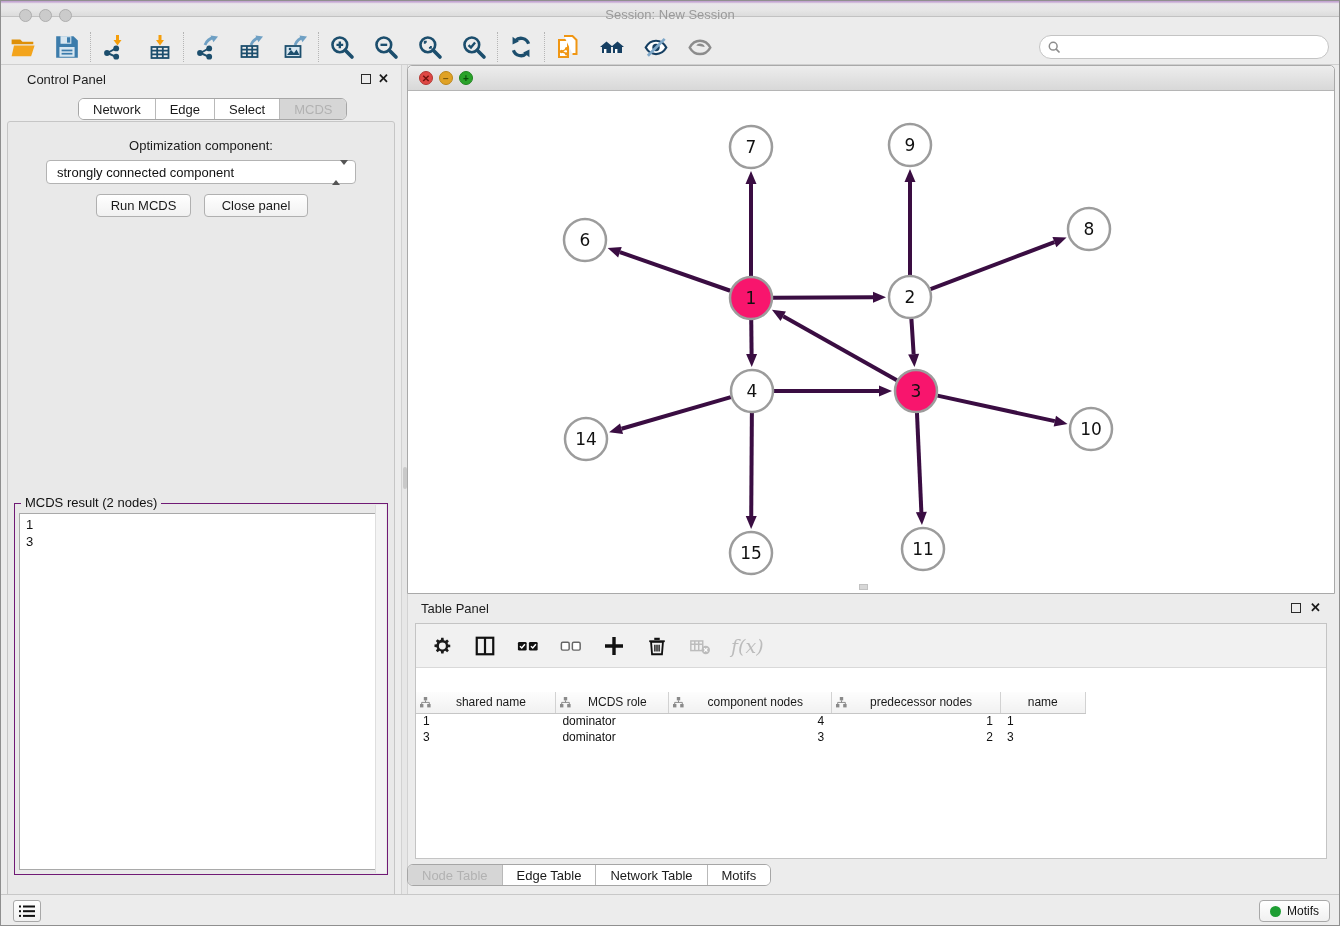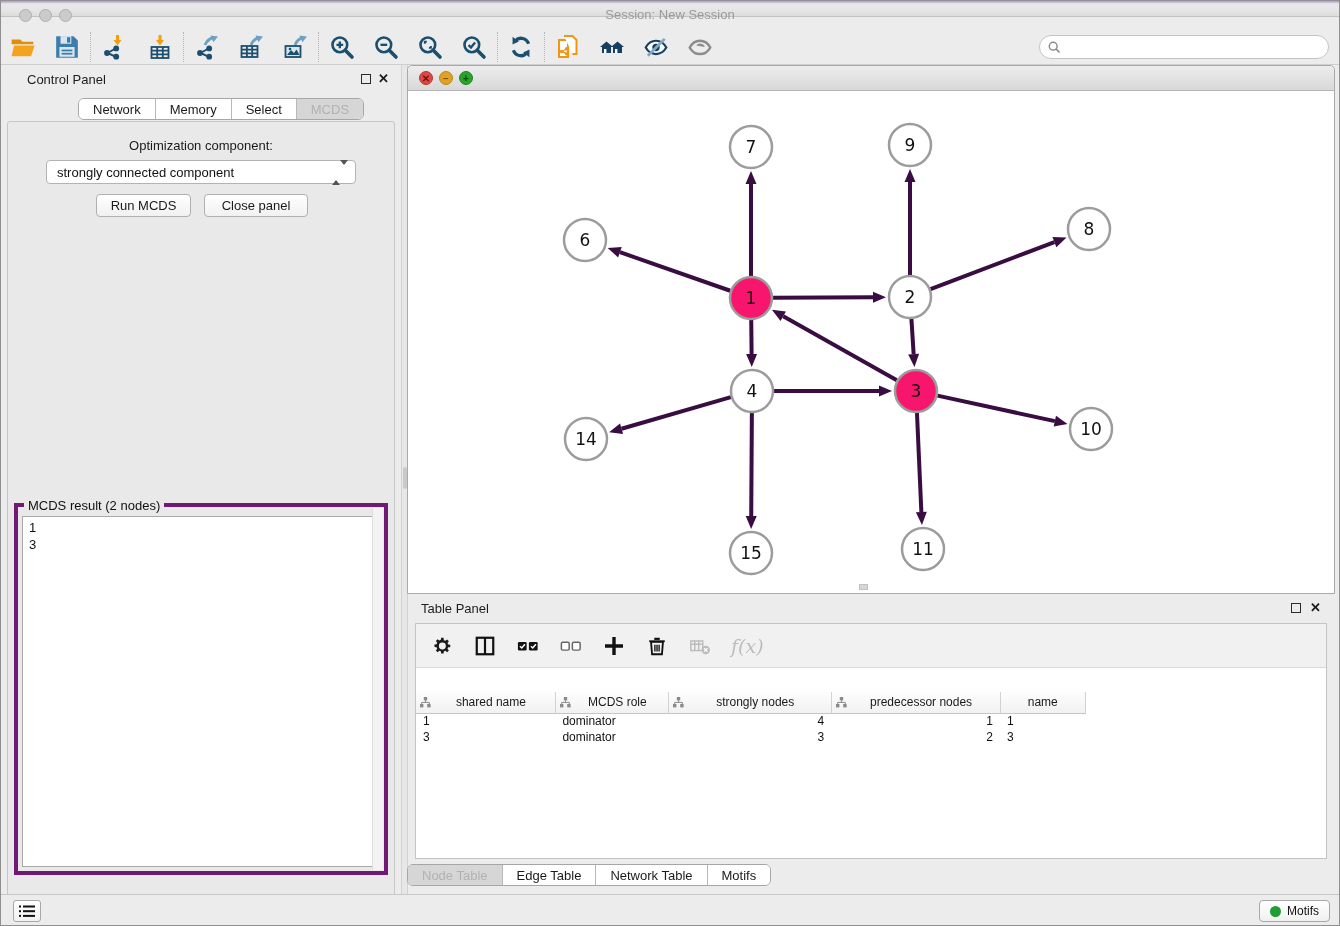--- a/index.html
+++ b/index.html
@@ -57,21 +57,21 @@
     display:flex; align-items:center; padding-left:10px; font-size:13px; color:#111;
   }
   .dd-arrows { position:absolute; right:7px; top:4px; }
   .dd-arrows .up { width:0; height:0; border-left:4px solid transparent; border-right:4px solid transparent; border-bottom:5px solid #555; margin-bottom:3px; }
   .dd-arrows .down { width:0; height:0; border-left:4px solid transparent; border-right:4px solid transparent; border-top:5px solid #555; }
   .btn {
     position:absolute; height:23px; background:linear-gradient(#ffffff,#f1f1f1);
     border:1px solid #b0b0b0; border-radius:4px; font-size:13px; color:#1a1a1a;
     display:flex; align-items:center; justify-content:center; font-family:"Liberation Sans",sans-serif;
   }
-  .result-group { position:absolute; left:6px; top:381px; width:374px; height:372px; border:4px solid #701a75; }
+  .result-group { position:absolute; left:6px; top:381px; width:374px; height:372px; border:1px solid #701a75; }
   .result-legend { position:absolute; top:-9px; left:6px; background:#e9e9e9; padding:0 4px; font-size:13px; color:#111; }
   .result-area { position:absolute; left:4px; right:4px; top:9px; bottom:4px; background:#fff; border:1px solid #a9a9a9; font-size:13px; color:#111; line-height:17px; padding:2px 6px; }
   .result-scroll { position:absolute; top:1px; right:1px; bottom:1px; width:11px; background:#f3f3f3; border-left:1px solid #dedede; }
   
   .splitter { position:absolute; left:400px; top:64px; width:7px; height:829px; background:#e7e7e7; border-left:1px solid #d2d2d2; border-right:1px solid #d2d2d2; }
   .splitter .handle { position:absolute; left:1px; top:402px; width:4px; height:22px; background:#c9c9c9; border-radius:2px; }
   
   .net-window { position:absolute; left:406px; top:64px; width:928px; height:529px; border:1px solid #a9a9a9; border-radius:5px 5px 0 0; background:#fff; }
   .net-titlebar { position:relative; height:25px; background:linear-gradient(#ededed,#d8d8d8); border-bottom:1px solid #b5b5b5; border-radius:5px 5px 0 0; }
   .net-titlebar .title { position:absolute; left:0; right:0; top:4px; text-align:center; font-size:13px; color:#1a1a1a; }
@@ -280,21 +280,21 @@
   </div>
 
   <div class="control-panel">
     <div class="panel-header">
       <span class="ph-title">Control Panel</span>
       <span class="float-ico" style="right:30px"></span>
       <span class="close-ico" style="right:12px">✕</span>
     </div>
     <div class="segbar" style="left:77px; top:33px">
       <div class="seg">Network</div>
-      <div class="seg">Memory</div>
+      <div class="seg">Edge</div>
       <div class="seg">Select</div>
       <div class="seg disabled">MCDS</div>
     </div>
     <div class="cp-box">
       <div class="opt-label">Optimization component:</div>
       <div class="dropdown">
         <span>strongly connected component</span>
         <span class="dd-arrows"><span class="up"></span><span class="down"></span></span>
       </div>
       <div class="btn" style="left:88px; top:72px; width:95px">Run MCDS</div>
@@ -498,21 +498,21 @@
             <th>
                 <span class="th-inner">
                   <svg width="11" height="11" viewBox="0 0 11 11">
                     <g fill="#8a8a8a">
                       <rect x="3.8" y="0" width="3.4" height="3.4"></rect>
                       <rect x="0" y="7" width="3.4" height="3.4"></rect>
                       <rect x="7.2" y="7" width="3.4" height="3.4"></rect>
                     </g>
                     <path d="M5.5 3.4v2M1.7 7V5.4h7.6V7" stroke="#8a8a8a" fill="none"></path>
                   </svg>
-                  <span class="th-label">strongly nodes</span>
+                  <span class="th-label">component nodes</span>
                 </span>
               </th>
             <th>
                 <span class="th-inner">
                   <svg width="11" height="11" viewBox="0 0 11 11">
                     <g fill="#8a8a8a">
                       <rect x="3.8" y="0" width="3.4" height="3.4"></rect>
                       <rect x="0" y="7" width="3.4" height="3.4"></rect>
                       <rect x="7.2" y="7" width="3.4" height="3.4"></rect>
                     </g>

